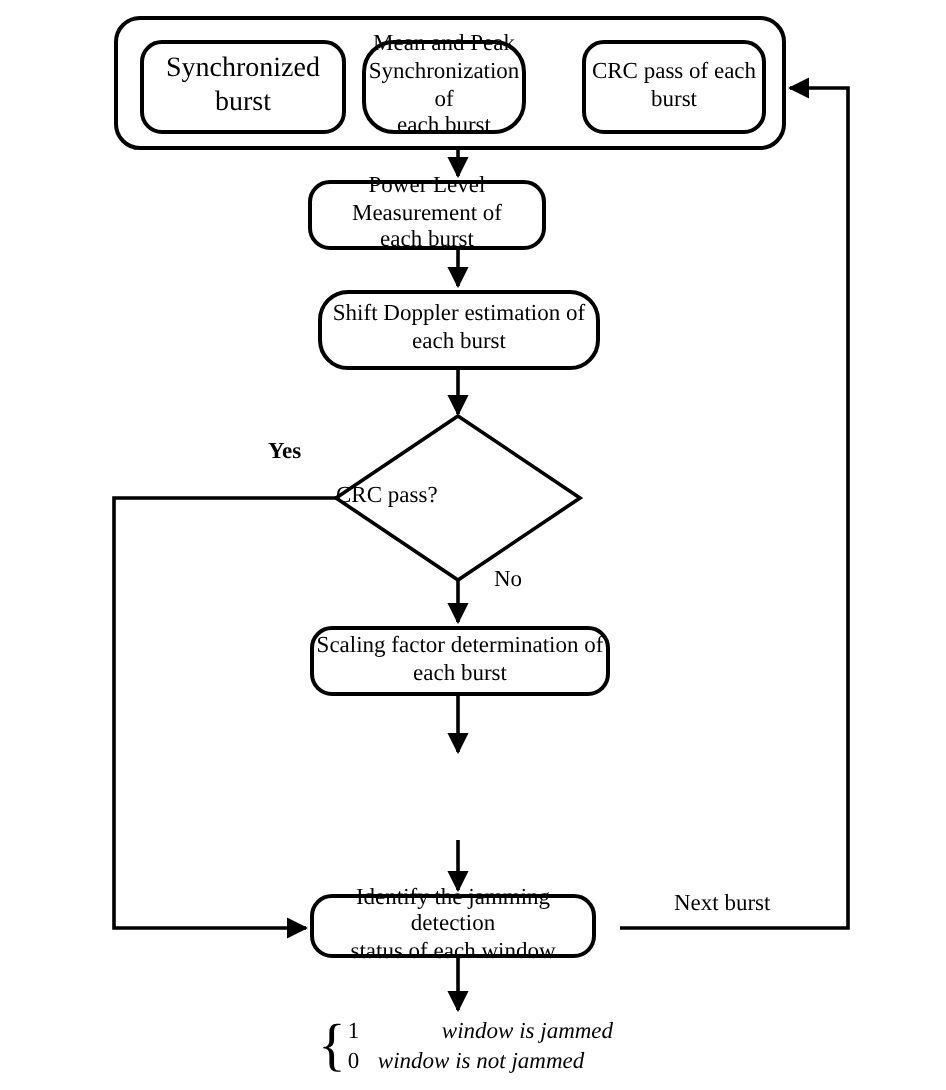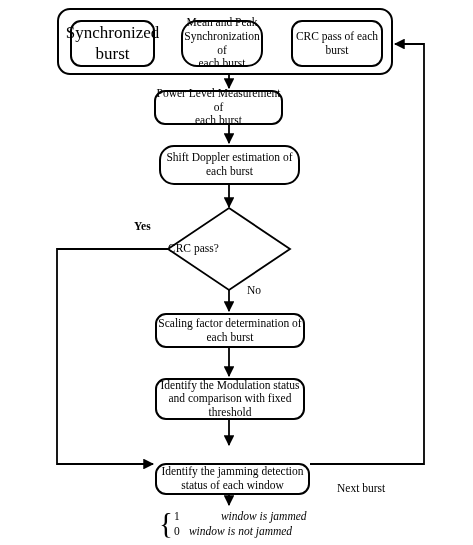--- a/index.html
+++ b/index.html
@@ -119,52 +119,49 @@
 
     <line x1="229" y1="479" x2="229" y2="505" stroke="#000" stroke-width="1.8" marker-end="url(#arrow)"></line>
 
     <path d="M 168 249 L 57 249 L 57 464 L 153 464" fill="none" stroke="#000" stroke-width="1.8" marker-end="url(#arrow)"></path>
 
     <path d="M 310 464 L 424 464 L 424 44 L 395 44" fill="none" stroke="#000" stroke-width="1.8" marker-end="url(#arrow)"></path>
   </svg>
 
   <div class="container-box node" style="left:57px; top:8px; width:336px; height:67px;"></div>
 
-  <div class="node rbox" style="left:70px; top:20px; width:85px; height:47px; font-size:17px;">Synchronized burst</div>
+  <div class="node rbox" style="left:70px; top:20px; width:103px; height:47px; font-size:14px;">Synchronized burst</div>
 
   <div class="node rbox" style="left:181px; top:20px; width:82px; height:47px; font-size:11.5px; white-space:pre-line;border-radius:16px;">Mean and Peak
 Synchronization of
 each burst</div>
 
   <div class="node rbox" style="left:291px; top:20px; width:92px; height:47px; font-size:11.5px; white-space:pre-line;">CRC pass of each
 burst</div>
 
-  <div class="node rbox" style="left:154px; top:90px; width:129px; height:35px; font-size:11.5px; white-space:pre-line;">Power Level Measurement of
+  <div class="node rbox" style="left:154px; top:90px; width:119px; height:35px; font-size:11.5px; white-space:pre-line;">Power Level Measurement of
 each burst</div>
 
   <div class="node rbox" style="left:159px; top:145px; width:141px; height:40px; font-size:11.5px; white-space:pre-line;border-radius:15px;">Shift Doppler estimation of
 each burst</div>
 
   <div class="node rbox" style="left:155px; top:313px; width:150px; height:35px; font-size:11.5px; white-space:pre-line;">Scaling factor determination of
 each burst</div>
 
-  <div class="node rbox" style="left:155px; top:378px; width:150px; height:42px; font-size:11.5px; white-space:pre-line;">Identify the Modulation status
-and comparison with fixed
-threshold</div>
 
-  <div class="node rbox" style="left:155px; top:447px; width:155px; height:32px; font-size:11.5px; white-space:pre-line;margin-top:16px;">Identify the jamming detection
+  <div class="node rbox" style="left:155px; top:447px; width:143px; height:32px; font-size:11.5px; white-space:pre-line;">Identify the jamming detection
 status of each window</div>
 
   <div class="diamond-text" style="left:168px; top:242px; width:122px; font-size:11.5px;">CRC pass?</div>
 
   <div class="lbl" style="left:134px; top:220px; font-size:11.5px;font-weight:bold;">Yes</div>
 
   <div class="lbl" style="left:247px; top:284px; font-size:11.5px;">No</div>
 
-  <div class="lbl" style="left:337px; top:446px; font-size:11.5px;margin-top:36px;">Next burst</div>
+  <div class="lbl" style="left:337px; top:446px; font-size:11.5px;">Next burst</div>
 
   <div class="legend" style="left:159px; top:509px;">
     <div class="legend-brace">{</div>
     <div class="legend-rows">
       <div class="legend-row">
         <span class="legend-digit">1</span>
         <span class="legend-text-1">window is jammed</span>
       </div>
       <div class="legend-row">
         <span class="legend-digit">0</span>

